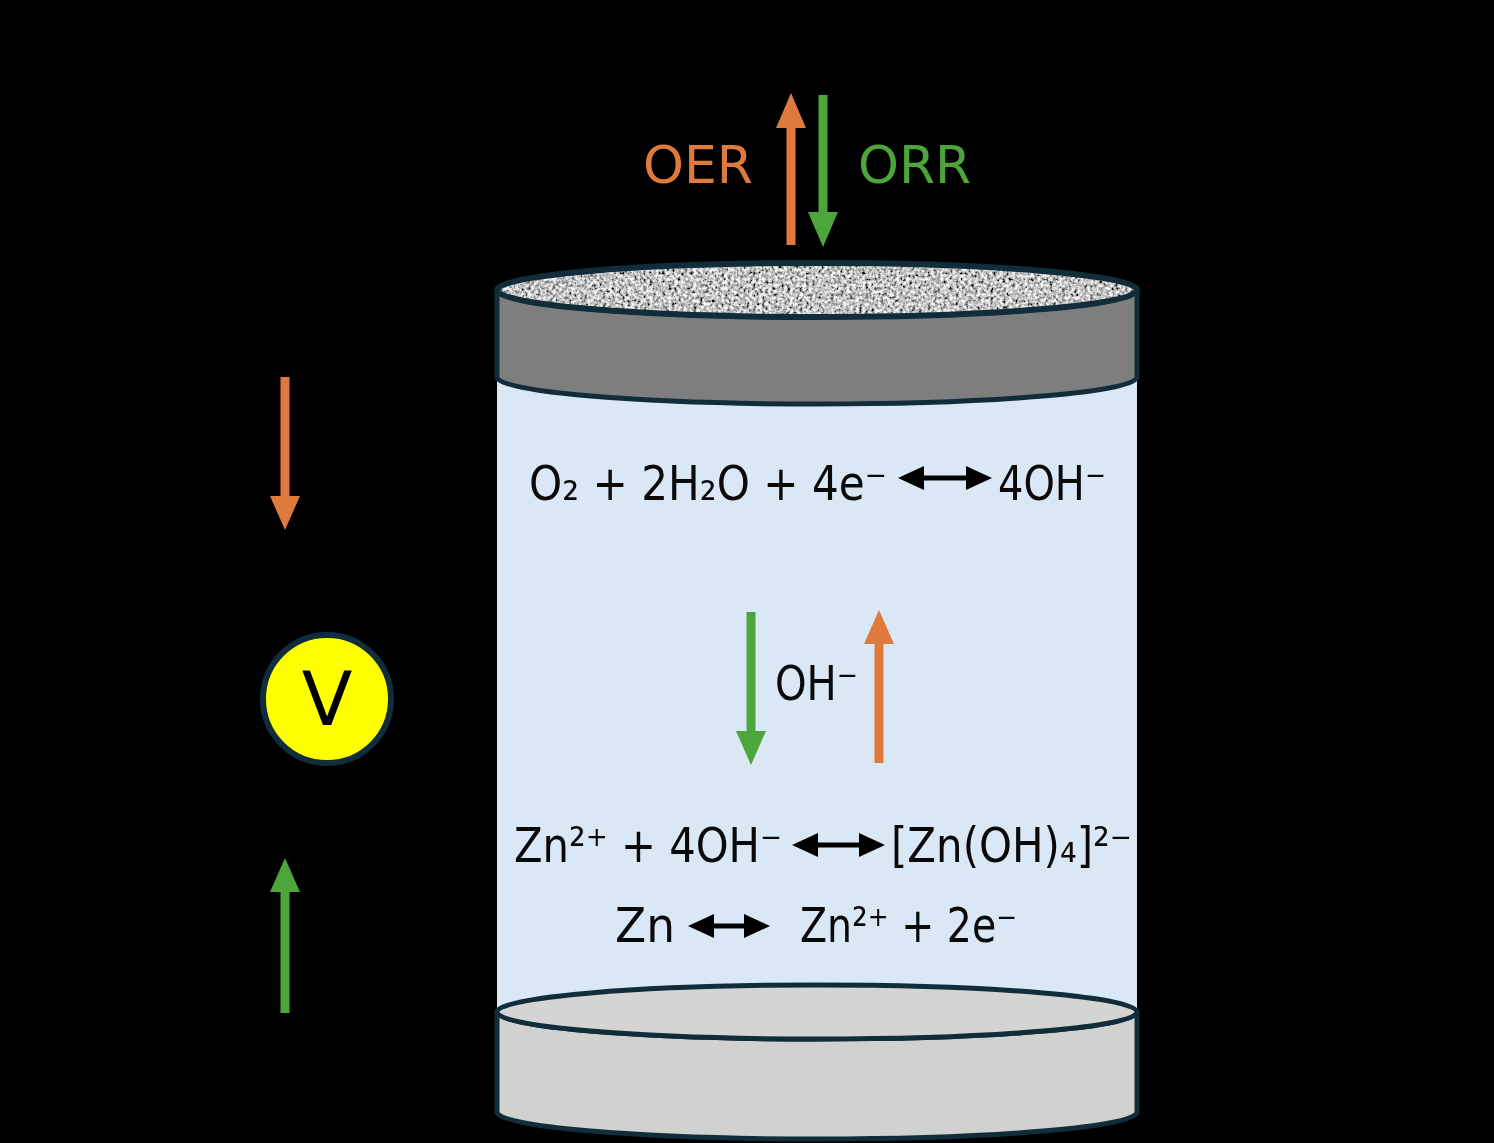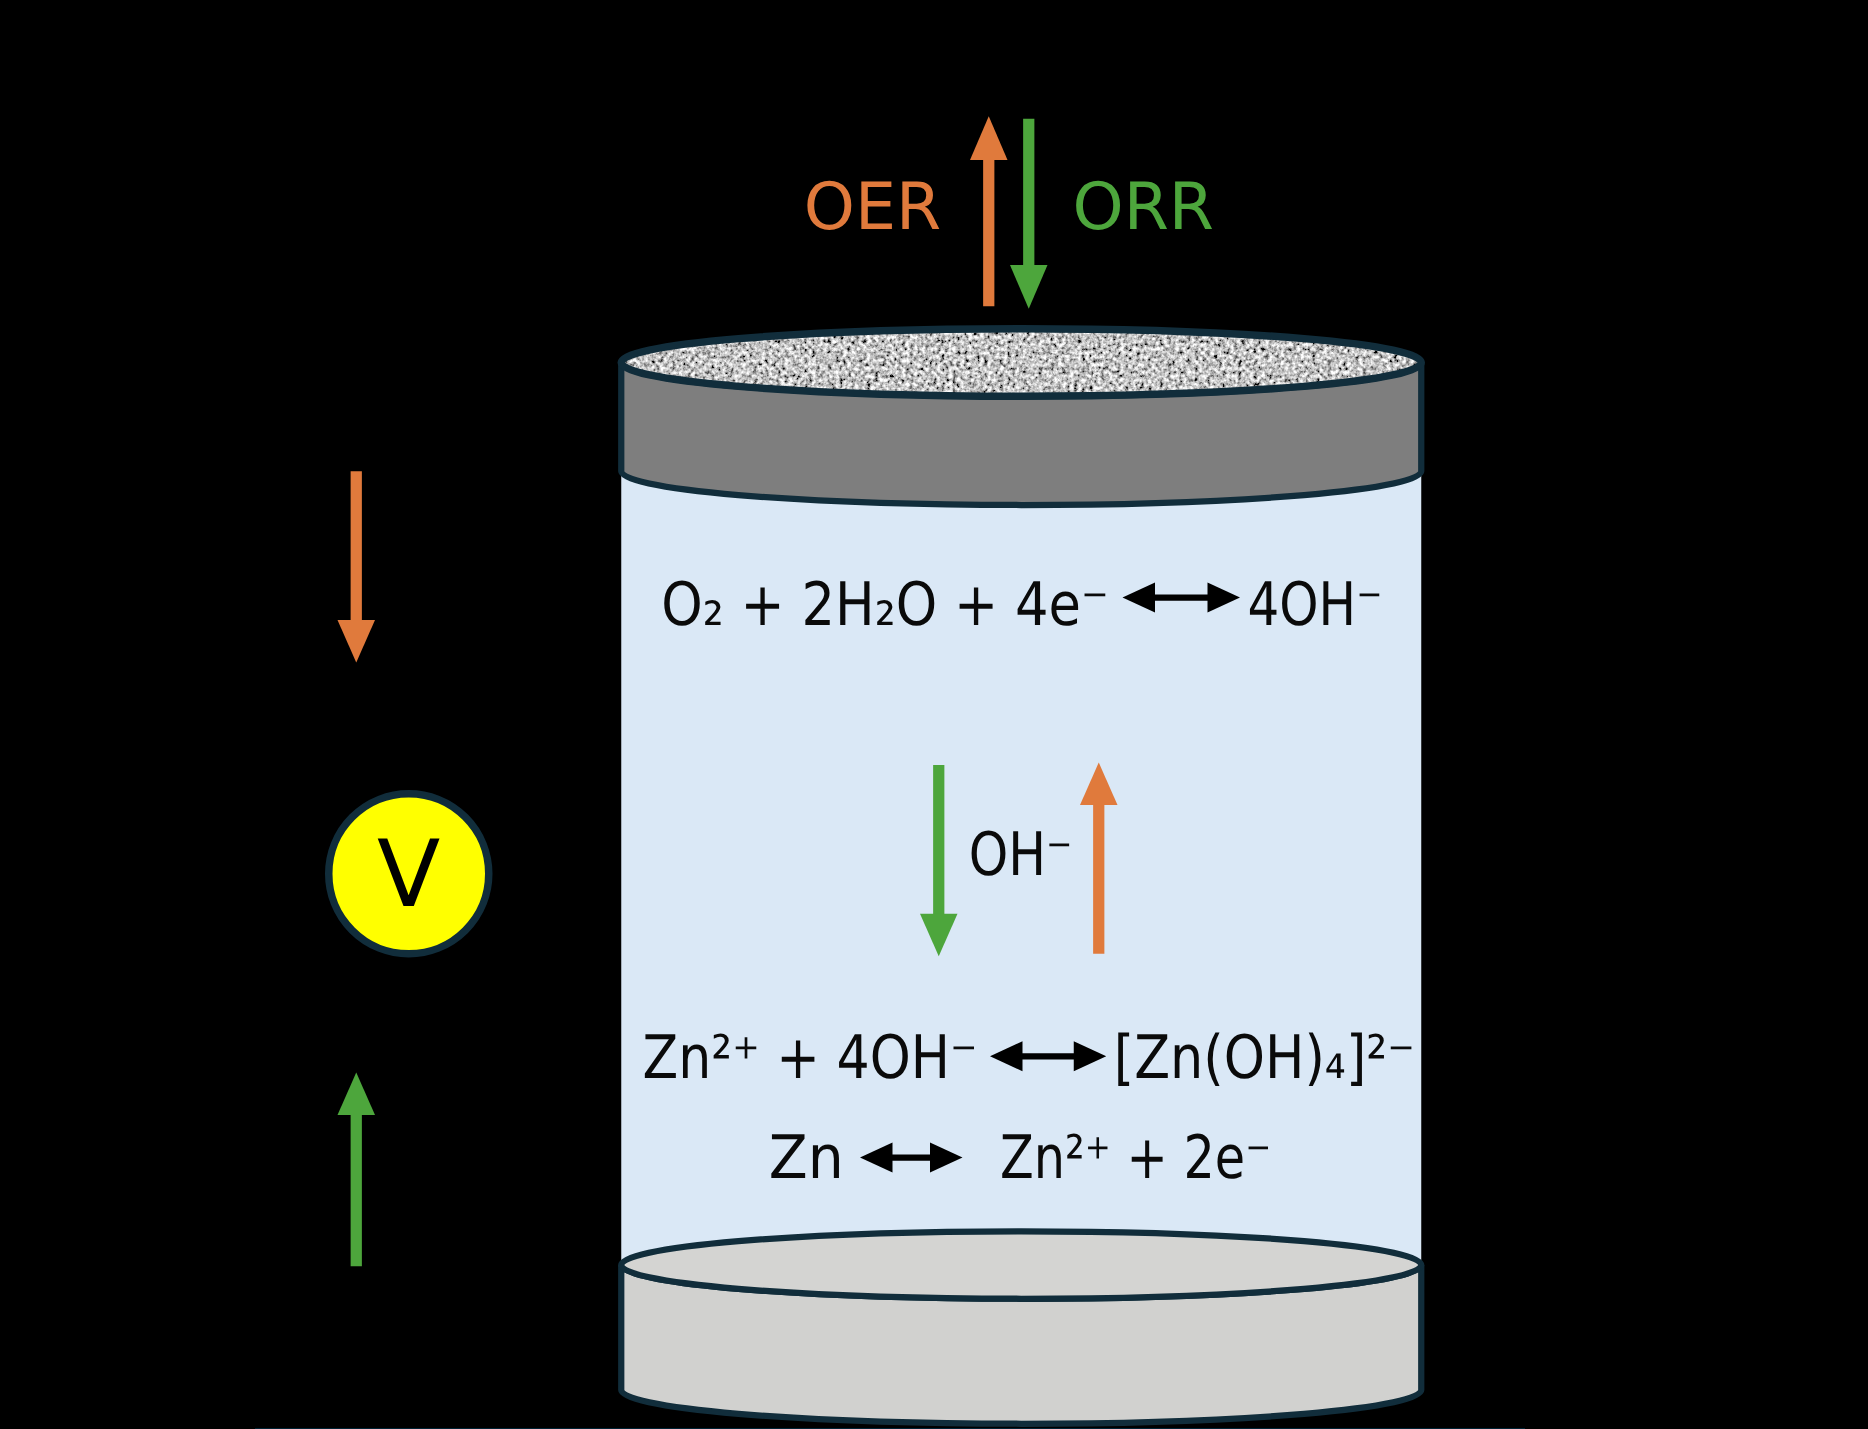--- a/index.html
+++ b/index.html
@@ -1,16 +1,16 @@
 <!DOCTYPE html>
 <html><head>
 <meta charset="utf-8">
 <style>
   html,body{margin:0;padding:0;background:#000;}
-  .stage{position:relative;width:1494px;height:1143px;background:#0369a1;overflow:hidden;}
+  .stage{position:relative;width:1494px;height:1143px;background:#fde047;overflow:hidden;}
   svg{position:absolute;left:0;top:0;display:block;}
   .outline{stroke:#112D3B;stroke-width:5;}
   .outline6{stroke:#112D3B;stroke-width:6;}
   .eq{font-family:"DejaVu Sans","Liberation Sans",sans-serif;font-size:48px;fill:#0a0a0a;}
   .gaslbl{font-family:"DejaVu Sans","Liberation Sans",sans-serif;font-size:52px;}
   .vlbl{font-family:"DejaVu Sans","Liberation Sans",sans-serif;font-size:74px;fill:#000;}
   .shaft{stroke-width:9;fill:none;}
   .eqarrow{stroke:#000;stroke-width:5;}
 </style>
 </head>

